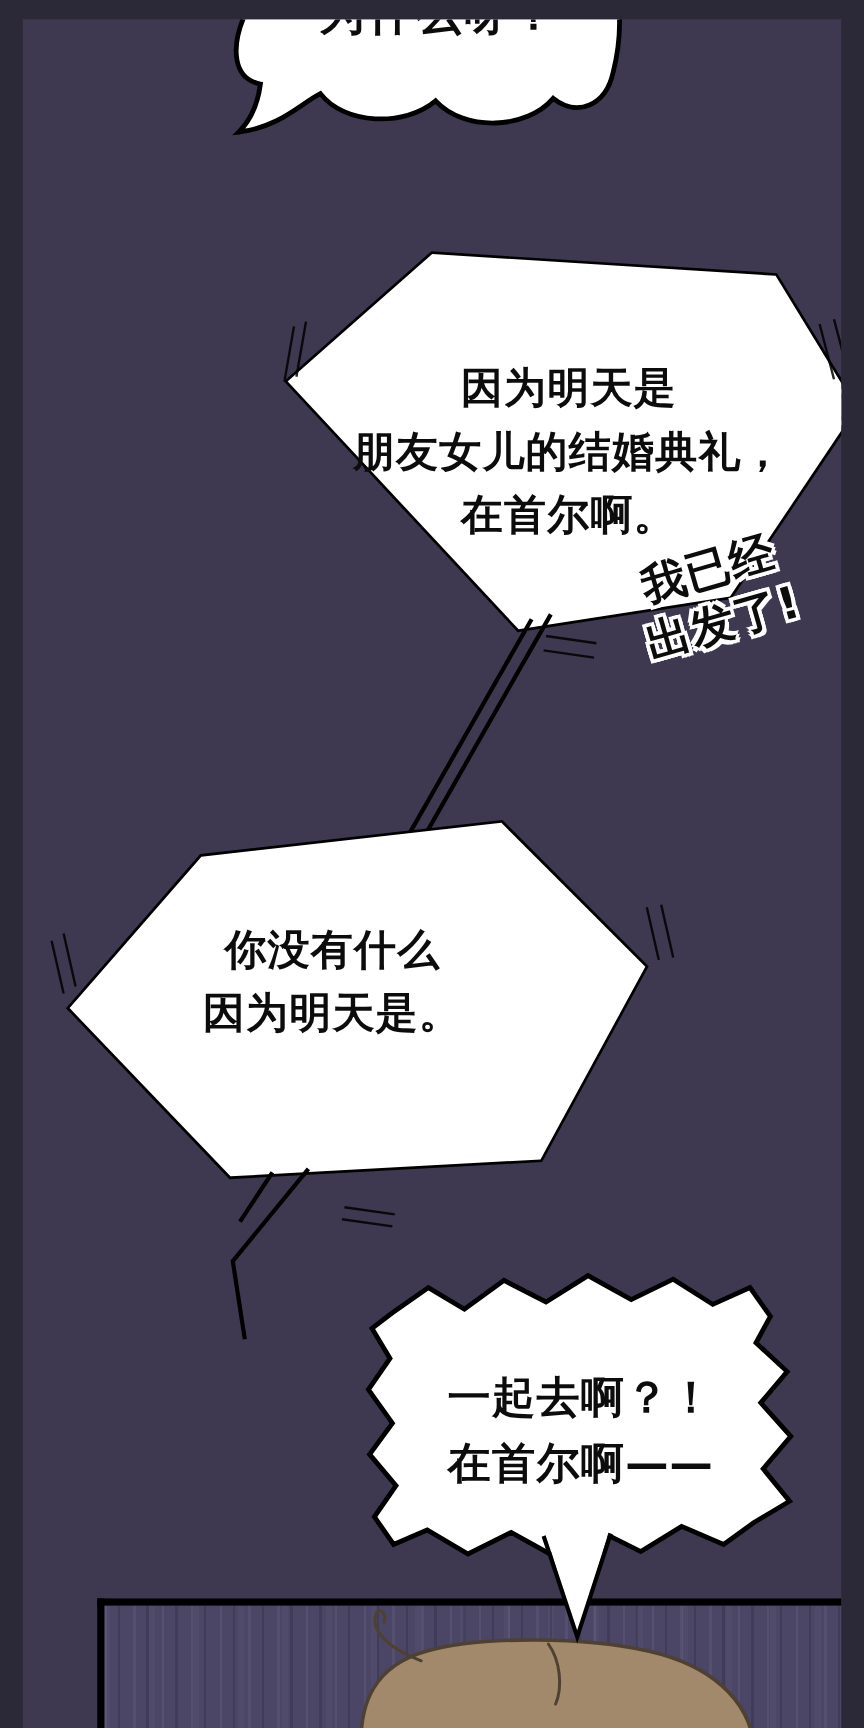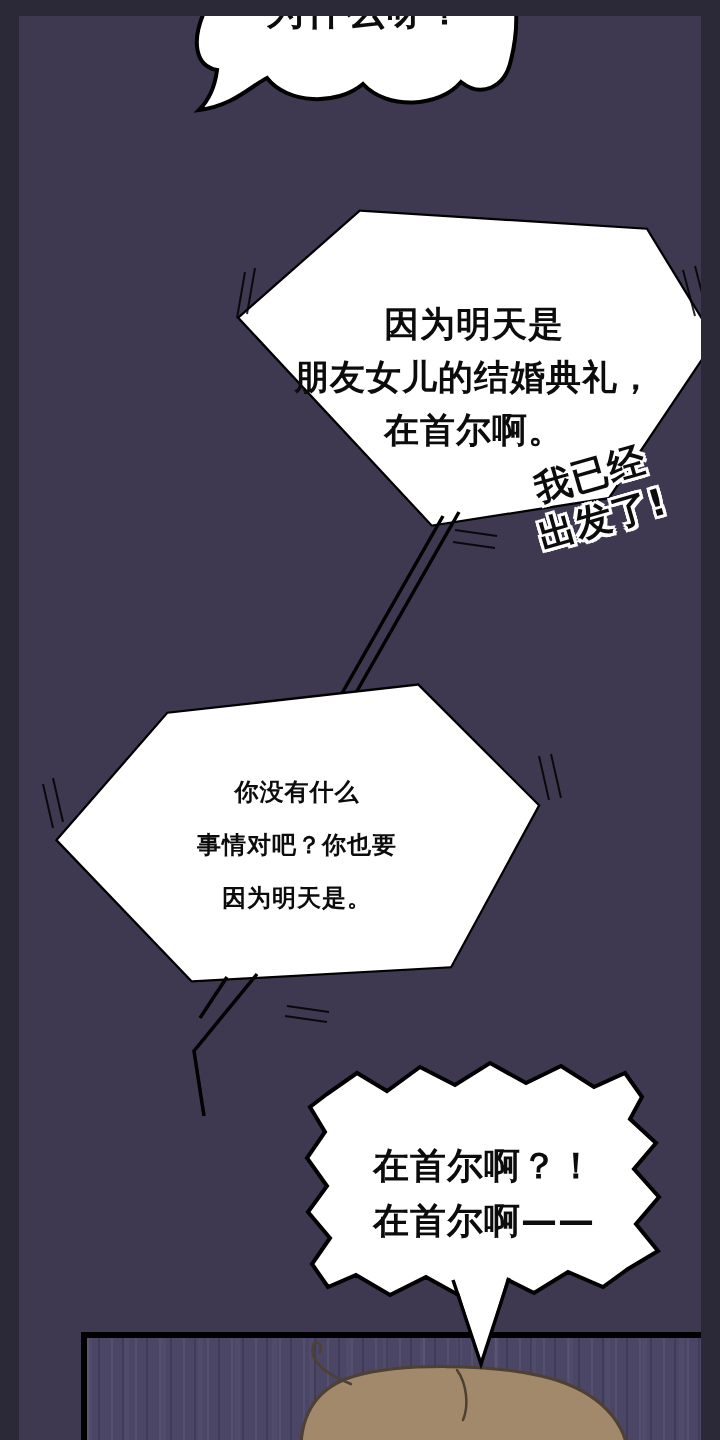--- a/index.html
+++ b/index.html
@@ -30,21 +30,21 @@
   .ink        { fill:none; stroke: var(--line-color,#000); stroke-width:3.5; }
   .mark       { fill:none; stroke: var(--line-color,#000); stroke-width:2; opacity:.85; }
   .hair-shape { fill: var(--hair-fill,#a3896b); stroke: var(--hair-stroke,#4e4132); stroke-width:3; }
   .hair-line  { fill:none; stroke: var(--hair-stroke,#4e4132); stroke-width:2.5; stroke-linecap:round; }
 
   .txt {
     position:absolute; text-align:center; color: var(--text-color,#0c0c0c);
     font-weight:700; letter-spacing:1px;
   }
   .hex1-text  { left:155px; top:282px;  width:600px; font-size:35px; line-height:53px; }
-  .hex2-text  { left:68px;  top:750px;  width:420px; font-size:24px; line-height:53px; }
+  .hex2-text  { left:48px;  top:750px;  width:420px; font-size:35px; line-height:53px; }
   .burst-text { left:295px; top:1122px; width:340px; font-size:36px; line-height:55px; }
   .hand-text {
     left:480px; top:435px; width:195px; font-size:37px; line-height:46px;
     font-weight:800; transform:rotate(-16deg);
     text-shadow:-3px -3px 0 #fff,3px -3px 0 #fff,-3px 3px 0 #fff,3px 3px 0 #fff,
                 -3px 0 0 #fff,3px 0 0 #fff,0 -3px 0 #fff,0 3px 0 #fff;
   }
   .top-clip {
     position:absolute; left:222px; top:0; width:250px; height:19px; overflow:hidden;
     text-align:center; color:var(--text-color,#0c0c0c); font-weight:700;
@@ -113,22 +113,21 @@
     <div>在首尔啊。</div>
   </div>
 
   <div class="txt hand-text">
     <div>我已经</div>
     <div>出发了!</div>
   </div>
 
   <div class="txt hex2-text">
     <div>你没有什么</div>
-    <div>事情对吧？你也要</div>
     <div>因为明天是。</div>
   </div>
 
   <div class="txt burst-text">
-    <div>在首尔啊？！</div>
+    <div>一起去啊？！</div>
     <div>在首尔啊——</div>
   </div>
 
 </div>
 
 </body></html>

